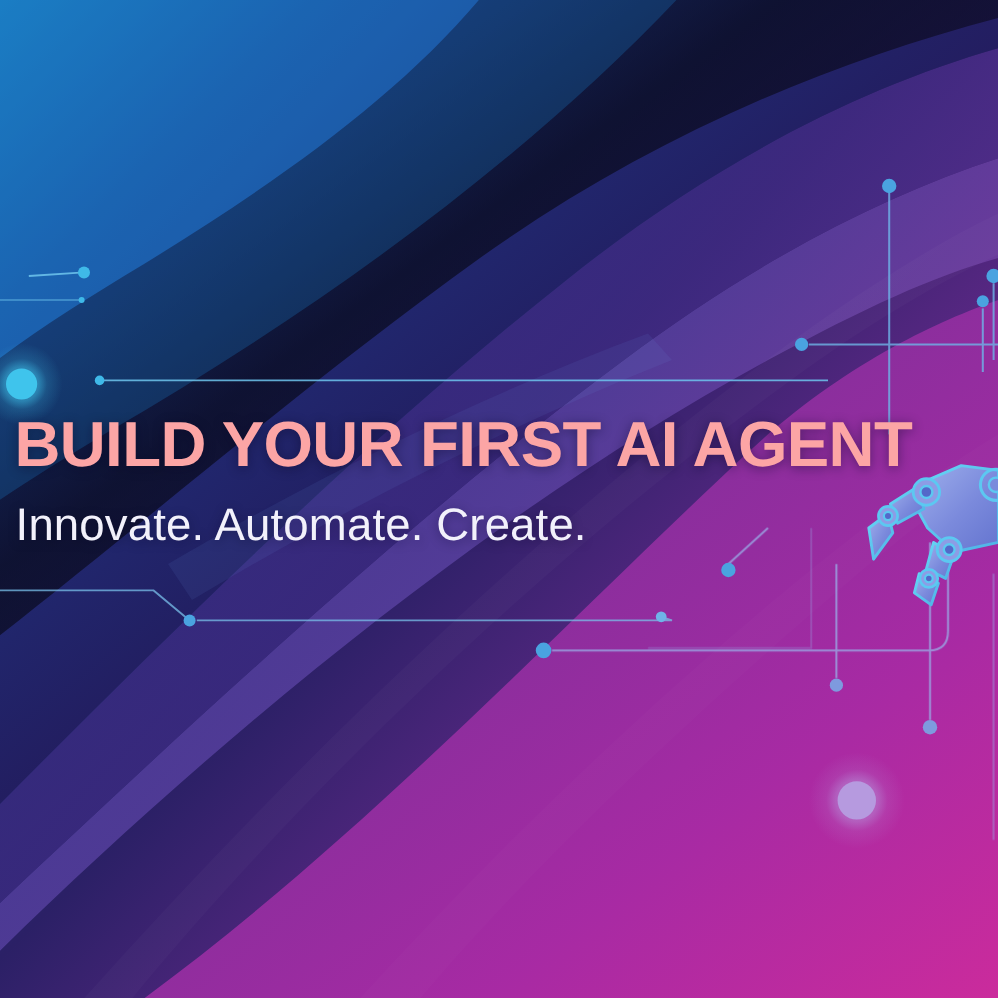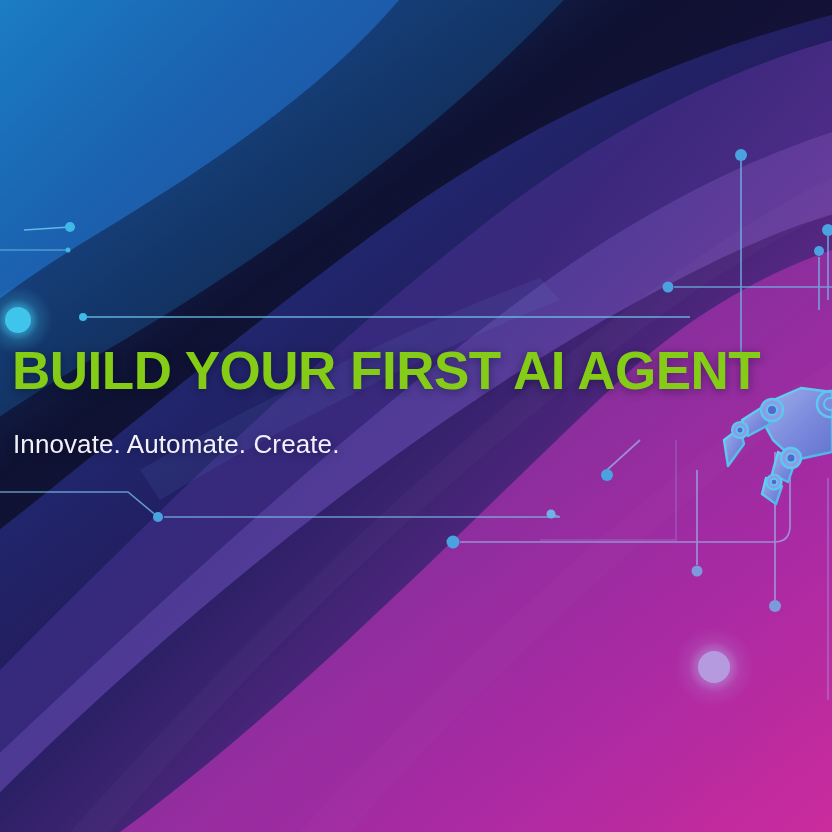--- a/index.html
+++ b/index.html
@@ -30,29 +30,29 @@
     width: 800px;
     z-index: 40;
   }
   #headline {
     margin: 0;
     font-family: "Liberation Sans", sans-serif;
     font-weight: bold;
     font-size: 53px;
     line-height: 1.0;
     letter-spacing: -0.5px;
-    color: #84cc16;
+    color: #fca5a5;
     white-space: nowrap;
     text-shadow: 0 2px 10px rgba(10,8,40,0.45);
   }
   #subtitle {
-    margin: 34px 0 0 1px;
+    margin: 22px 0 0 1px;
     font-family: "Liberation Sans", sans-serif;
     font-weight: normal;
-    font-size: 26px;
+    font-size: 38px;
     line-height: 1.0;
     letter-spacing: 0.1px;
     color: #f2f1fb;
     white-space: nowrap;
     text-shadow: 0 2px 9px rgba(10,8,40,0.40);
   }
 </style>
 </head>
 <body>
 

